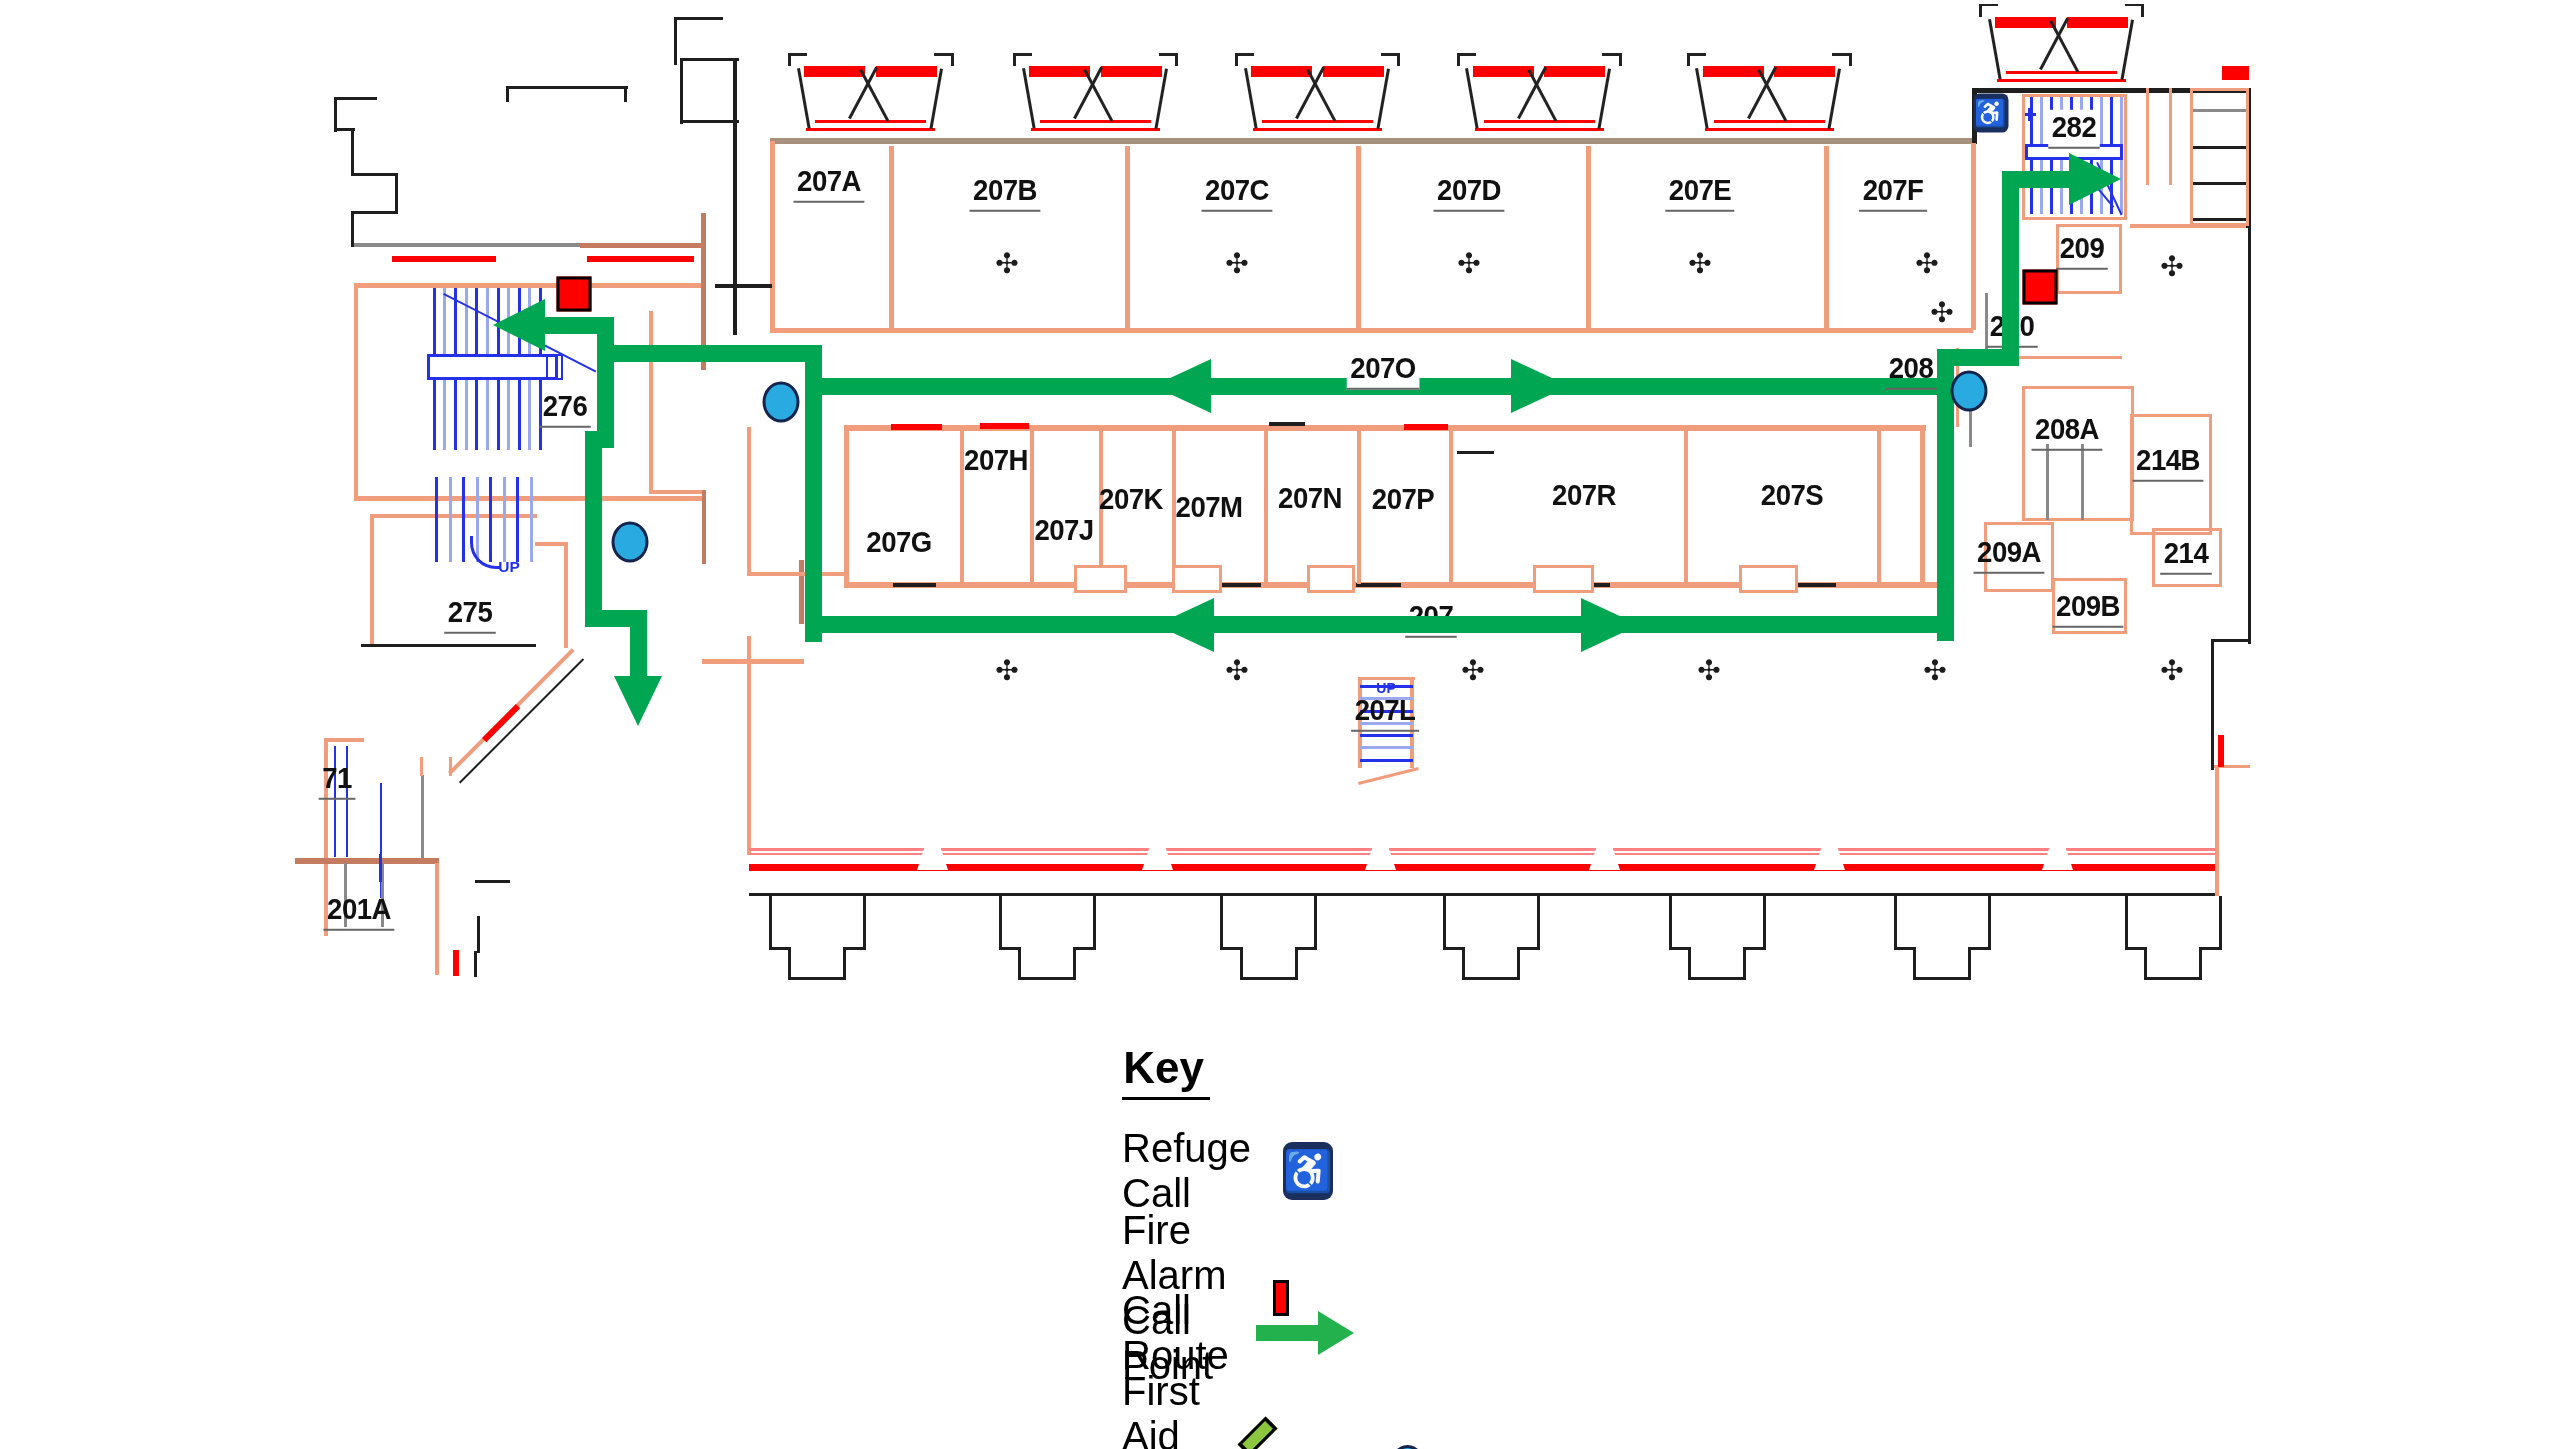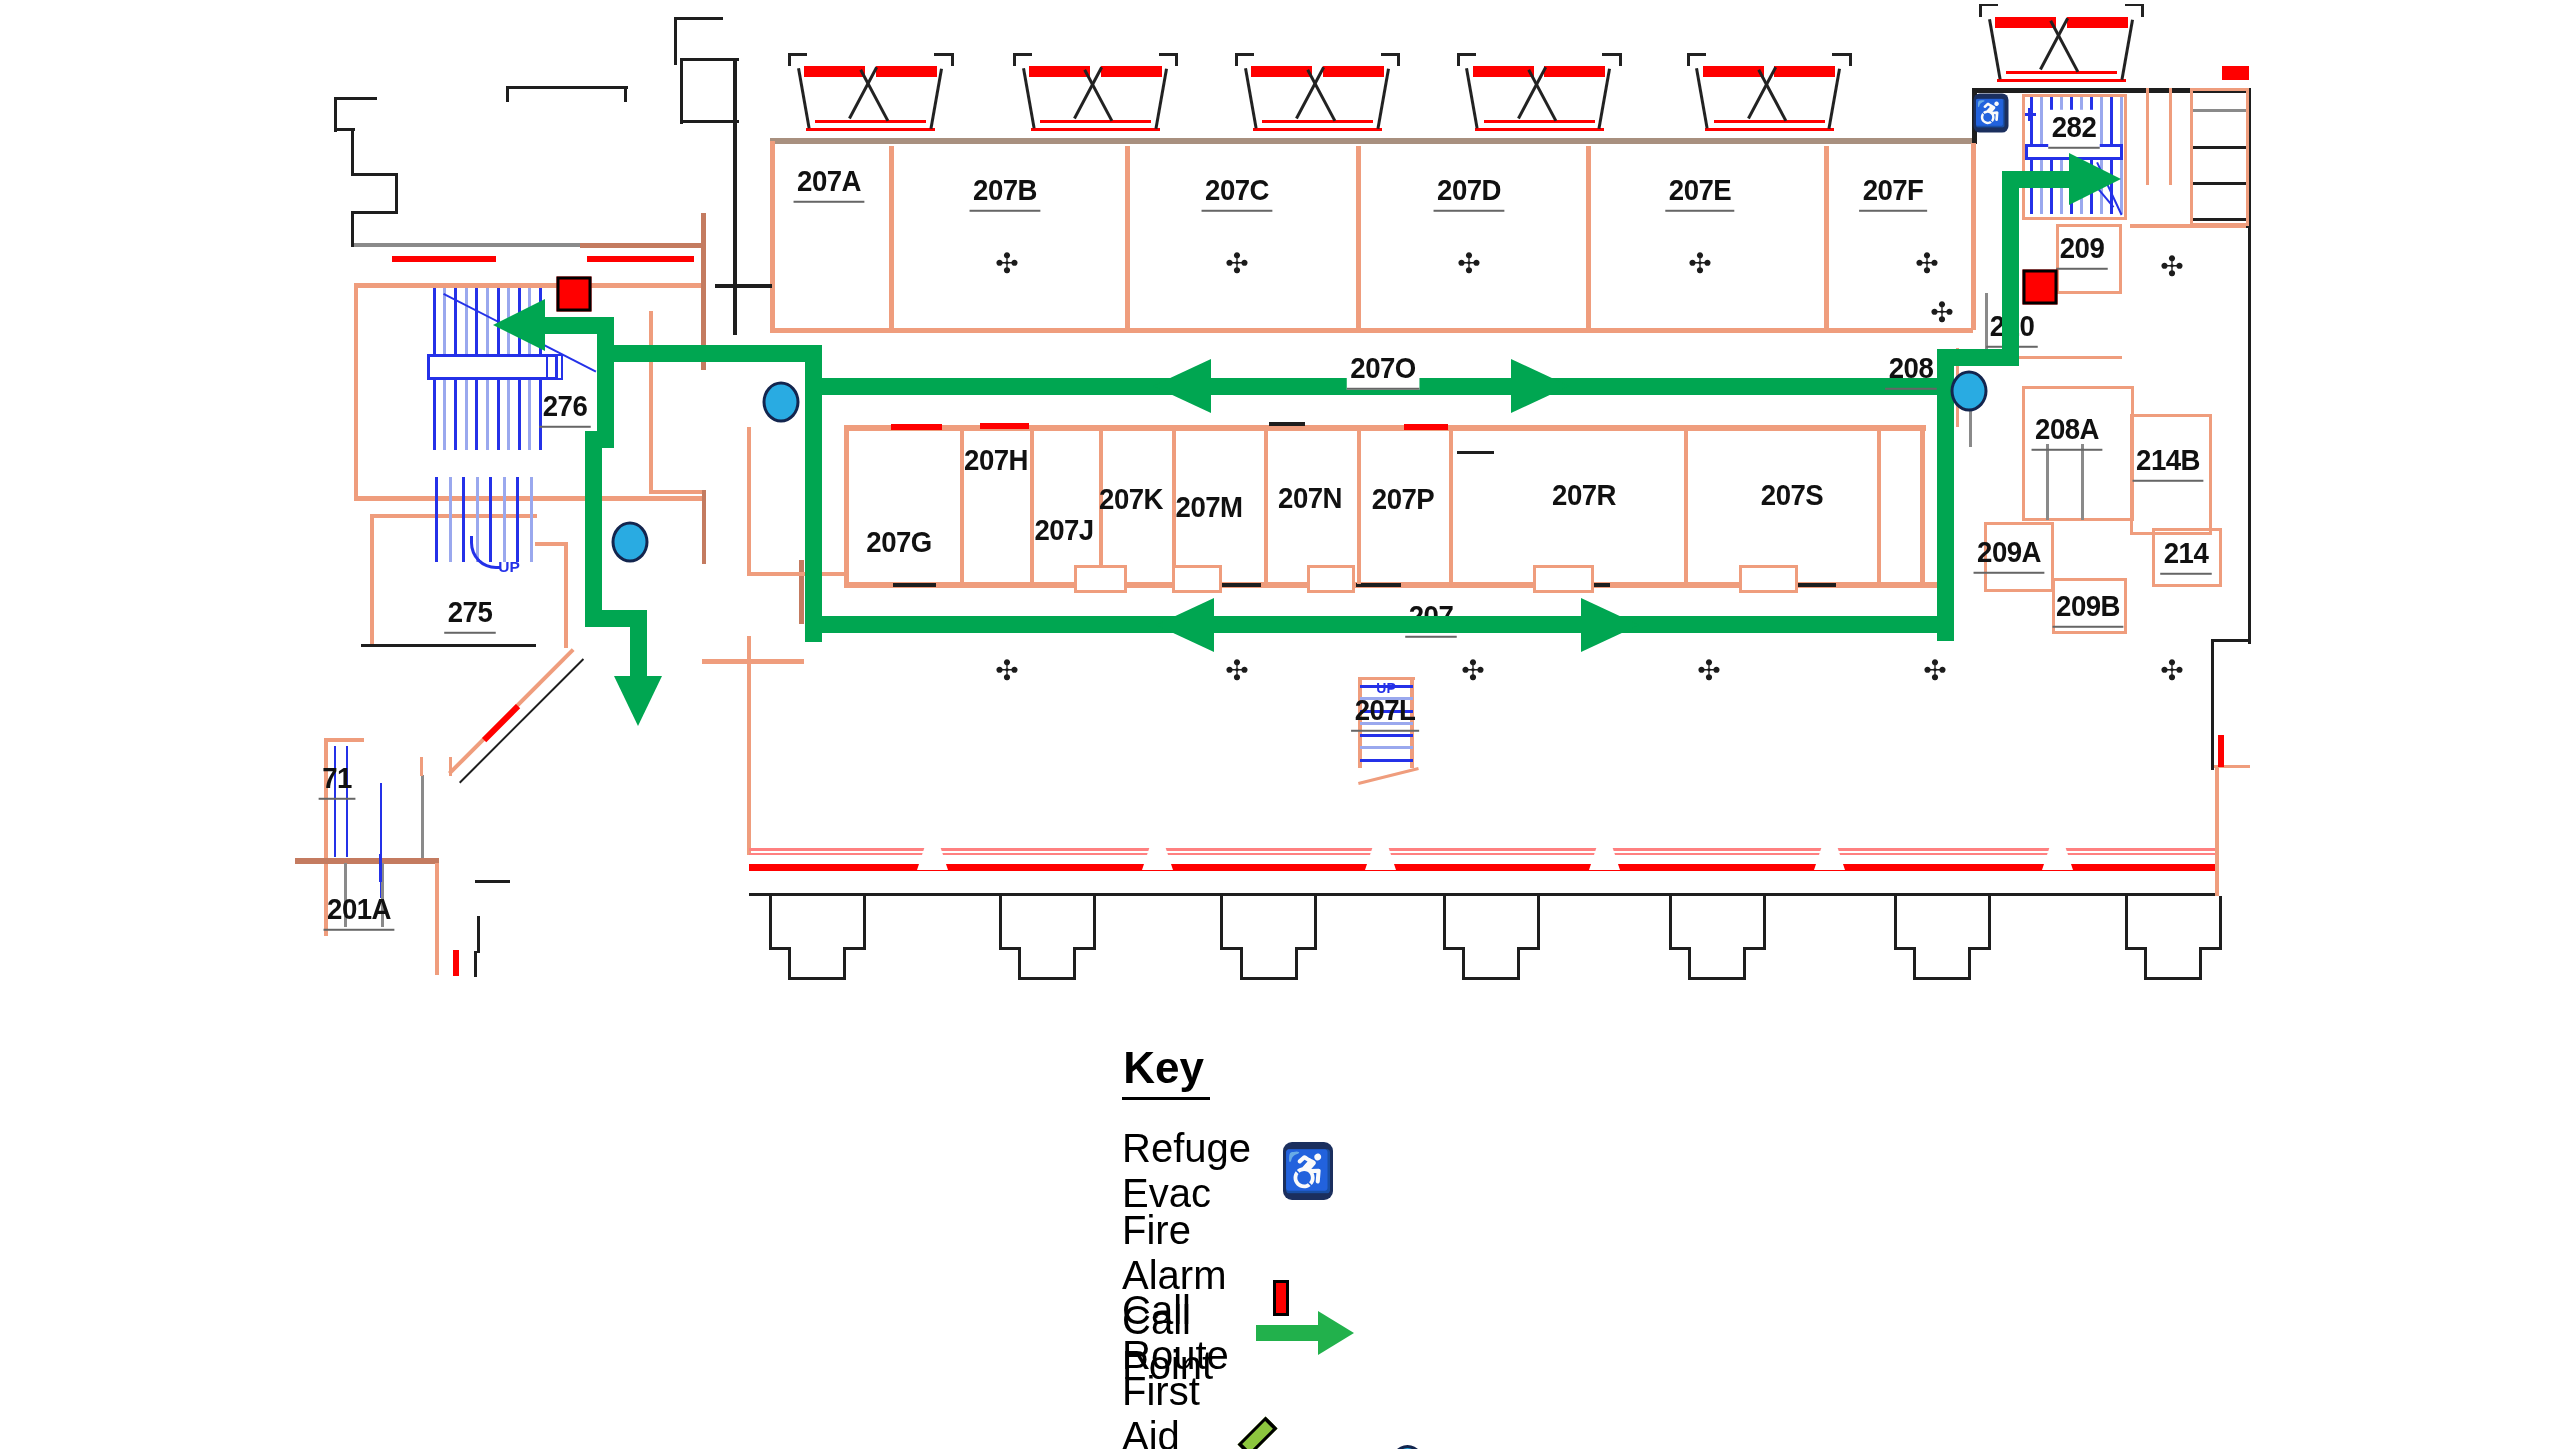--- a/index.html
+++ b/index.html
@@ -388,21 +388,21 @@
     <div class="marker ext" style="left: 630px; top: 542px; width: 37px; height: 41px;"></div>
     <div class="marker ext" style="left: 1969px; top: 391px; width: 37px; height: 41px;"></div>
     <div class="marker fire" style="left: 574px; top: 294px; width: 35px; height: 35px;"></div>
     <div class="marker fire" style="left: 2040px; top: 287px; width: 35px; height: 35px;"></div>
     <div class="marker refuge" style="left: 1991px; top: 113px; width: 35px; height: 39px; font-size: 26px;">♿</div>
   </div>
 
 <div class="legend">
   <div class="legend-title" style="left:1122px;top:1043px">Key</div>
   <div class="legend-row" style="left:1122px;top:1126px">
-    <span>Refuge Evac</span>
+    <span>Refuge Call</span>
     <span class="li-refuge">♿</span>
   </div>
   <div class="legend-row" style="left:1122px;top:1208px">
     <span>Fire Alarm Call Point</span>
     <span class="li-fire"></span>
   </div>
   <div class="legend-row" style="left:1122px;top:1288px">
     <span>Call Route</span>
     <span class="li-arrow">
         <span class="sh"></span>

